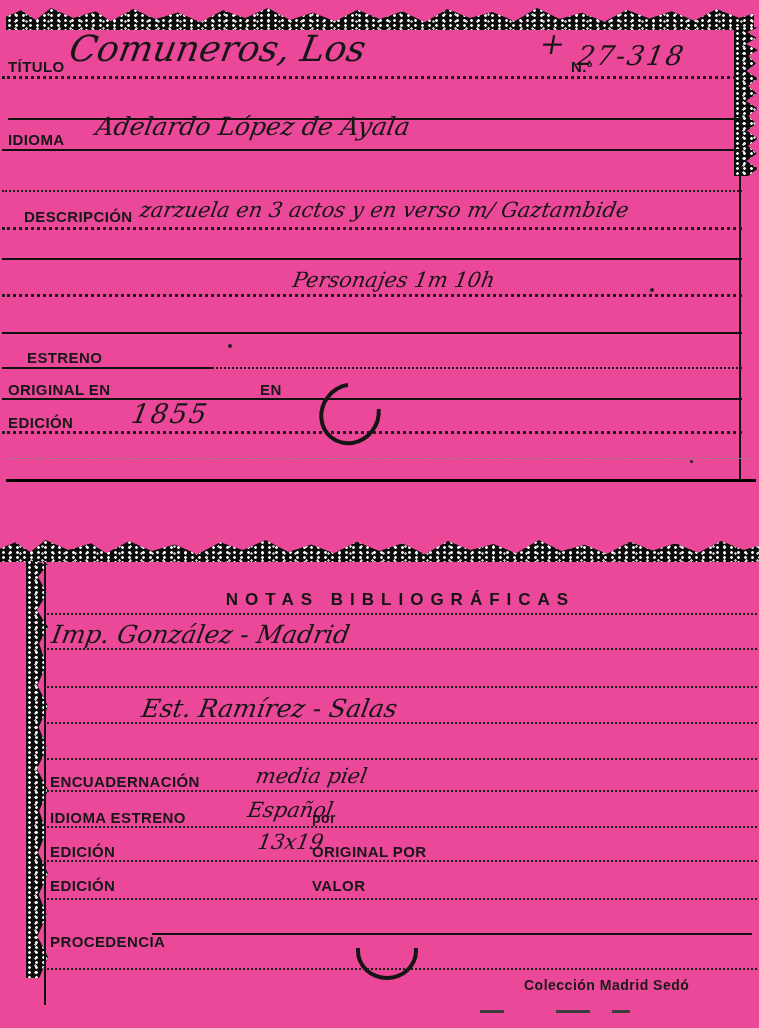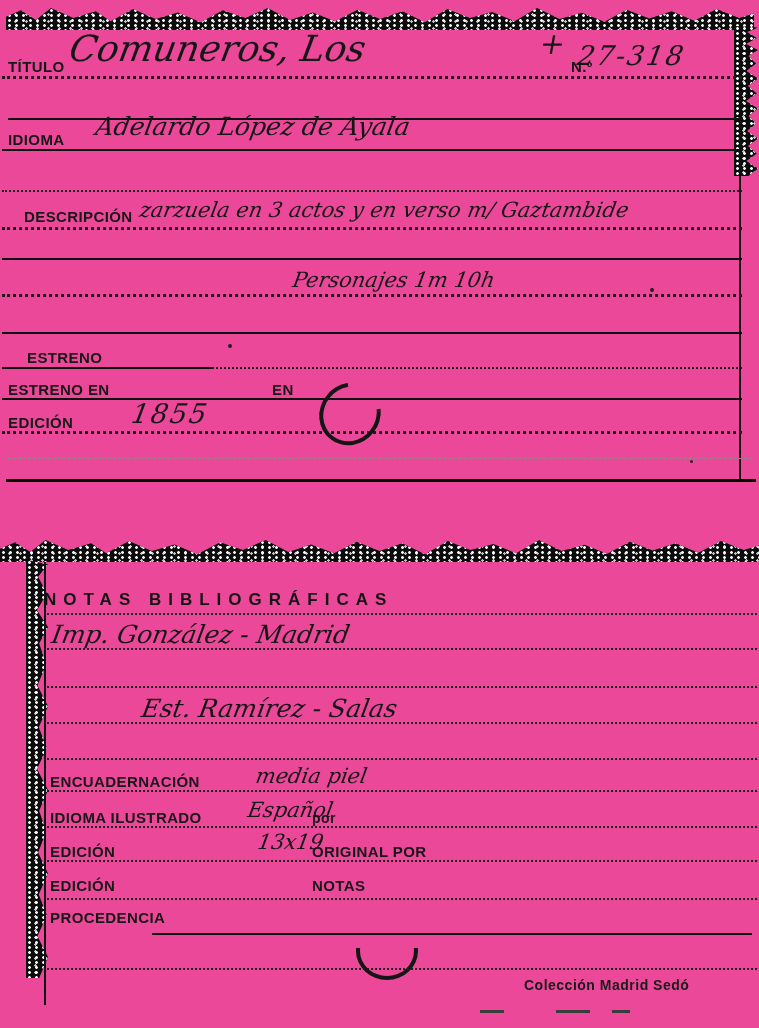--- a/index.html
+++ b/index.html
@@ -34,21 +34,21 @@
   .ln.faint{border-bottom:1px dashed #8a8a8a;}
   .vln{position:absolute;width:2px;background:#101010;}
   
   .lbl{
     position:absolute;font-weight:700;font-size:15px;letter-spacing:.4px;
     color:#171717;white-space:nowrap;
   }
   .lbl.small{font-size:14px;}
   .hdr{
     position:absolute;font-weight:700;font-size:17px;letter-spacing:7px;
-    white-space:nowrap;
+    text-align:center;white-space:nowrap;
   }
   
   .hand{
     position:absolute;font-family:"DejaVu Serif",serif;font-style:italic;
     color:#161616;white-space:nowrap;transform:skewX(-10deg);
   }
   .hand.big{font-size:36px;}
   .hand.med{font-size:25px;}
   .hand.body{font-size:21px;}
   .hand.num{font-size:27px;letter-spacing:2px;}
@@ -100,22 +100,22 @@
 
   <span class="hand body" style="left:293px;top:268px;">Personajes 1m 10h</span>
   <div class="ln" style="left:2px;top:294px;width:740px;border-bottom-width:3px;"></div>
 
   <div class="ln solid" style="left:2px;top:332px;width:740px;"></div>
 
   <span class="lbl" style="left:8px;top:349px;margin-left:19px;">ESTRENO</span>
   <div class="ln solid" style="left:2px;top:367px;width:210px;"></div>
   <div class="ln" style="left:212px;top:367px;width:530px;"></div>
 
-  <span class="lbl" style="left:8px;top:381px;">ESTRENO EN</span>
-  <span class="lbl" style="left:272px;top:381px;">EN</span>
+  <span class="lbl" style="left:8px;top:381px;">ORIGINAL EN</span>
+  <span class="lbl" style="left:260px;top:381px;">EN</span>
   <div class="ln solid" style="left:2px;top:398px;width:740px;"></div>
 
   <span class="lbl" style="left:8px;top:414px;">EDICIÓN</span>
   <span class="hand num" style="left:132px;top:398px;">1855</span>
   <div class="ln" style="left:2px;top:431px;width:740px;border-bottom-width:3px;"></div>
 
   <div class="ring" style="left:320px;top:382px;width:52px;height:56px;"></div>
 
   <div class="ln faint" style="left:8px;top:458px;width:744px;"></div>
   <div class="ln thick" style="left:6px;top:479px;width:750px;"></div>
@@ -134,35 +134,35 @@
 
   <span class="hand med" style="left:142px;top:694px;">Est. Ramírez - Salas</span>
   <div class="ln" style="left:44px;top:722px;width:713px;"></div>
 
   <div class="ln" style="left:44px;top:758px;width:713px;"></div>
 
   <span class="lbl" style="left:50px;top:773px;">ENCUADERNACIÓN</span>
   <span class="hand body" style="left:256px;top:764px;">media piel</span>
   <div class="ln" style="left:44px;top:790px;width:713px;"></div>
 
-  <span class="lbl" style="left:50px;top:809px;">IDIOMA ILUSTRADO</span>
+  <span class="lbl" style="left:50px;top:809px;">IDIOMA ESTRENO</span>
   <span class="hand body" style="left:248px;top:798px;">Español</span>
   <span class="lbl small" style="left:312px;top:810px;font-weight:700;text-transform:none;">por</span>
   <div class="ln" style="left:44px;top:826px;width:713px;"></div>
 
   <span class="lbl" style="left:50px;top:843px;">EDICIÓN</span>
   <span class="hand body" style="left:258px;top:830px;">13x19</span>
   <span class="lbl" style="left:312px;top:843px;">ORIGINAL POR</span>
   <div class="ln" style="left:44px;top:860px;width:713px;"></div>
 
   <span class="lbl" style="left:50px;top:877px;">EDICIÓN</span>
-  <span class="lbl" style="left:312px;top:877px;">NOTAS</span>
+  <span class="lbl" style="left:312px;top:877px;">VALOR</span>
   <div class="ln" style="left:44px;top:898px;width:713px;"></div>
 
-  <span class="lbl" style="left:50px;top:909px;">PROCEDENCIA</span>
+  <span class="lbl" style="left:50px;top:933px;">PROCEDENCIA</span>
   <div class="ln solid" style="left:152px;top:933px;width:600px;"></div>
 
   <div class="halfring" style="left:356px;top:922px;width:54px;height:50px;"></div>
 
   <div class="ln" style="left:44px;top:968px;width:713px;"></div>
 
   <div class="footer" style="left:524px;top:977px;">Colección Madrid Sedó</div>
 
   <div class="mark" style="left:480px;top:1010px;width:24px;"></div>
   <div class="mark" style="left:556px;top:1010px;width:34px;"></div>

